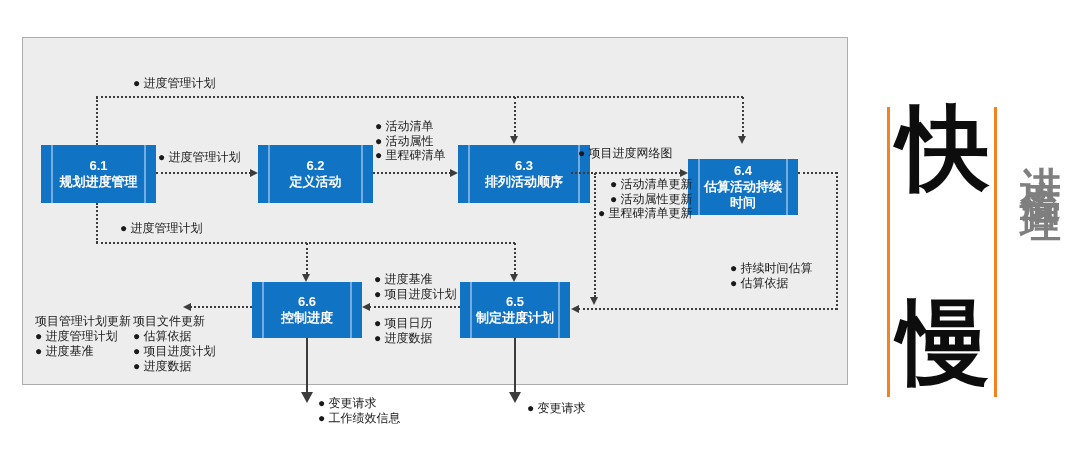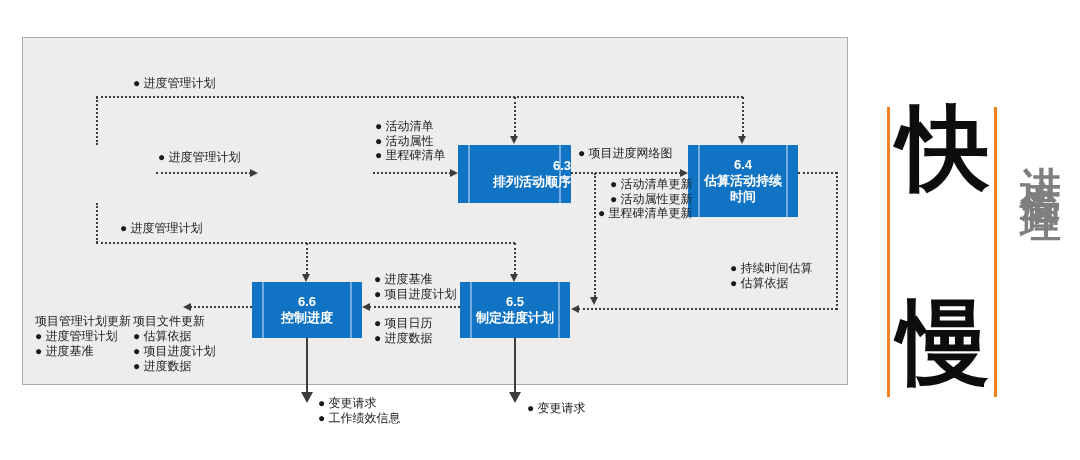--- a/index.html
+++ b/index.html
@@ -49,25 +49,33 @@
     font-size:41px;font-weight:bold;color:var(--title-gray);letter-spacing:12px;line-height:46px;
   }
 </style>
 </head>
 <body>
 
 <div class="stage">
 
   <div class="panel"></div>
 
-  <div class="pbox" style="left:458px;top:145px;width:113px;height:58px;align-items:flex-end;">
+  <div class="pbox" style="left:41px;top:145px;width:115px;height:58px;">
+    <div class="num">6.1</div>
+    <div class="name">规划进度管理</div>
+  </div>
+  <div class="pbox" style="left:258px;top:145px;width:115px;height:58px;">
+    <div class="num">6.2</div>
+    <div class="name">定义活动</div>
+  </div>
+  <div class="pbox" style="left:458px;top:145px;width:132px;height:58px;">
     <div class="num">6.3</div>
     <div class="name">排列活动顺序</div>
   </div>
-  <div class="pbox" style="left:688px;top:145px;width:110px;height:72px;">
+  <div class="pbox" style="left:688px;top:159px;width:110px;height:56px;">
     <div class="num">6.4</div>
     <div class="name">估算活动持续
 时间</div>
   </div>
   <div class="pbox" style="left:460px;top:282px;width:110px;height:56px;">
     <div class="num">6.5</div>
     <div class="name">制定进度计划</div>
   </div>
   <div class="pbox" style="left:252px;top:282px;width:110px;height:56px;">
     <div class="num">6.6</div>

